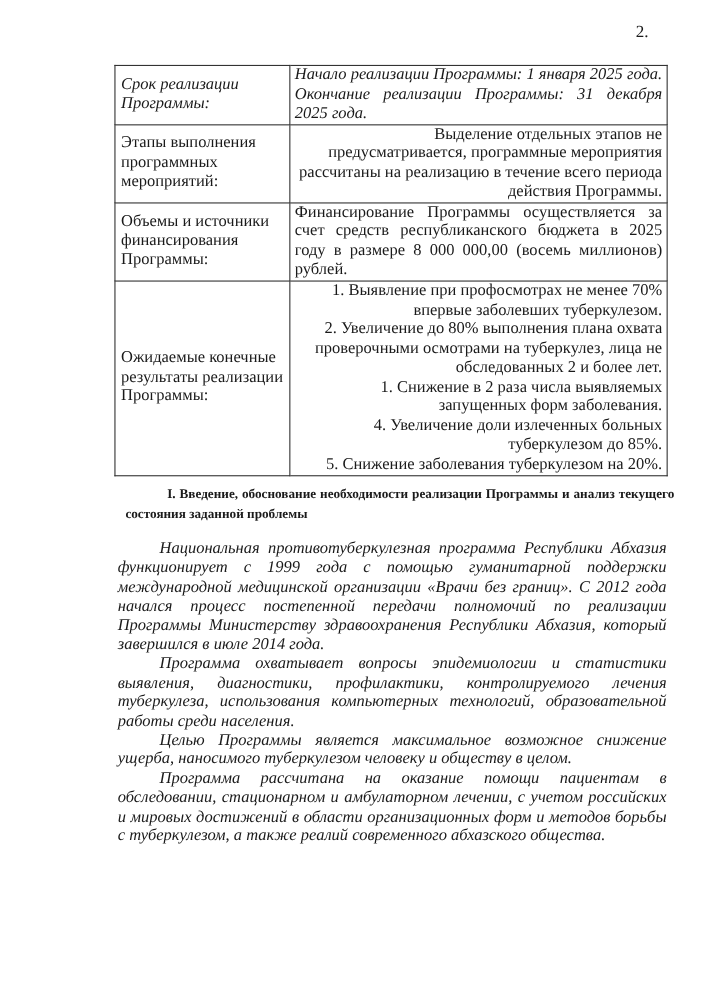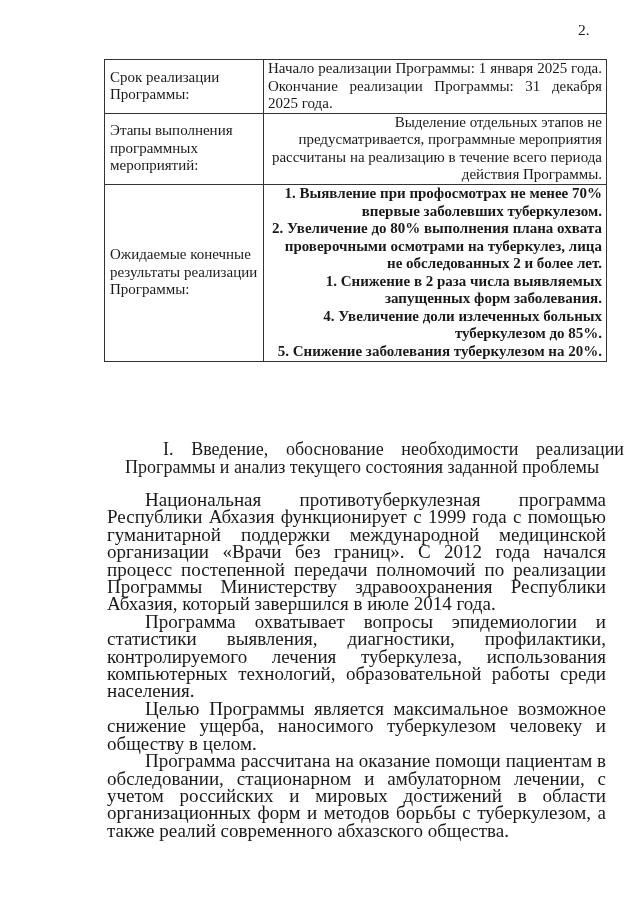--- a/index.html
+++ b/index.html
@@ -22,51 +22,55 @@
     line-height: 17.5px;
   }
   .passport-table td {
     border: 1.3px solid #333;
     vertical-align: middle;
     padding: 0 4px 0 4px;
   }
   .passport-table td.label { width: 149px; padding-left: 5px; }
   .passport-table td.value { text-align: justify; }
   .passport-table td.value.left { text-align: right; }
-  .result-line { display: block; font-weight: bold; }
+  .result-line { display: block; }
   .section-title {
-    position: absolute; top: 440px; left: 125px; width: 499px;
-    font-weight: normal; font-size: 18px; line-height: 18px;
+    position: absolute; top: 440px; left: 114px; width: 499px;
+    font-weight: bold; font-size: 12px; line-height: 18px;
     text-align: justify;
     text-indent: 38px;
   }
   .body-text {
     position: absolute; top: 491px; left: 107px; width: 499px;
-    font-size: 19px; line-height: 17.4px;
+    font-size: 15px; line-height: 17.4px; font-style: italic;
   }
   .body-text p {
     margin: 0 0 0 0;
     text-indent: 38px;
     text-align: justify;
   }
 </style>
 </head>
 <body>
 
 <div class="page-number">2.</div>
 
 <table class="passport-table">
   <tbody>
-      <tr style="height:53px;">
+      <tr style="height:53px;font-style:italic;">
     <td class="label">Срок реализации Программы:</td>
     <td class="value">Начало реализации Программы: 1 января 2025 года. Окончание реализации Программы: 31 декабря 2025 года.</td>
   </tr>
   <tr style="height:71px;margin-left:48px;">
     <td class="label">Этапы выполнения программных мероприятий:</td>
     <td class="value left">Выделение отдельных этапов не предусматривается, программные мероприятия рассчитаны на реализацию в течение всего периода действия Программы.</td>
+  </tr>
+  <tr style="height:71px;">
+    <td class="label">Объемы и источники финансирования Программы:</td>
+    <td class="value">Финансирование Программы осуществляется за счет средств республиканского бюджета в 2025 году в размере  8 000 000,00 (восемь миллионов) рублей.</td>
   </tr>
   <tr style="height:177px;">
     <td class="label">Ожидаемые конечные результаты реализации Программы:</td>
     <td class="value left">
       <span class="result-line">1. Выявление при профосмотрах не менее 70% впервые заболевших туберкулезом.</span>
       <span class="result-line">2. Увеличение до 80% выполнения плана охвата проверочными осмотрами на туберкулез, лица не обследованных 2 и более лет.</span>
       <span class="result-line">1. Снижение в 2 раза числа выявляемых запущенных форм заболевания.</span>
       <span class="result-line">4. Увеличение доли излеченных больных туберкулезом до 85%.</span>
       <span class="result-line">5. Снижение заболевания туберкулезом на 20%.</span>
     </td>

